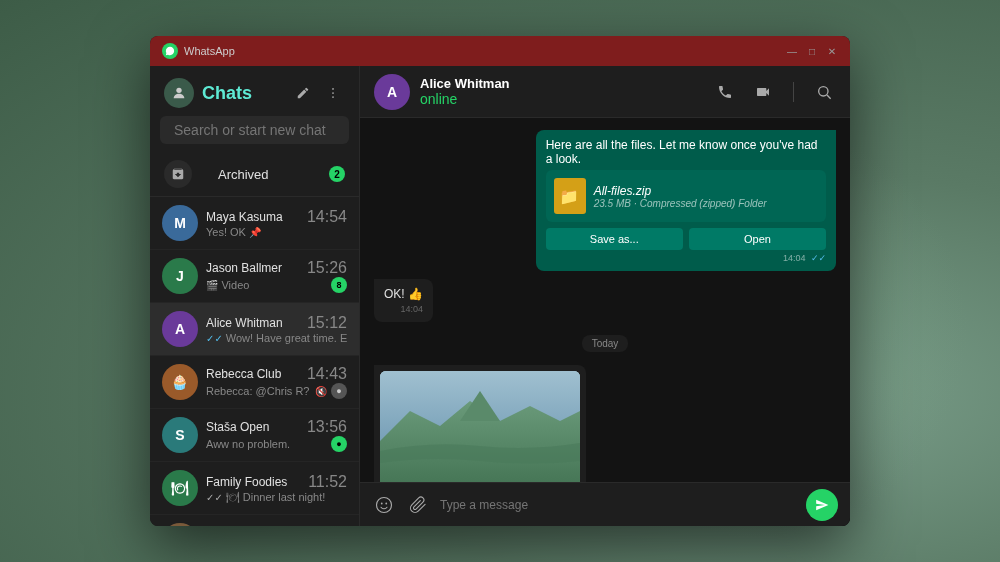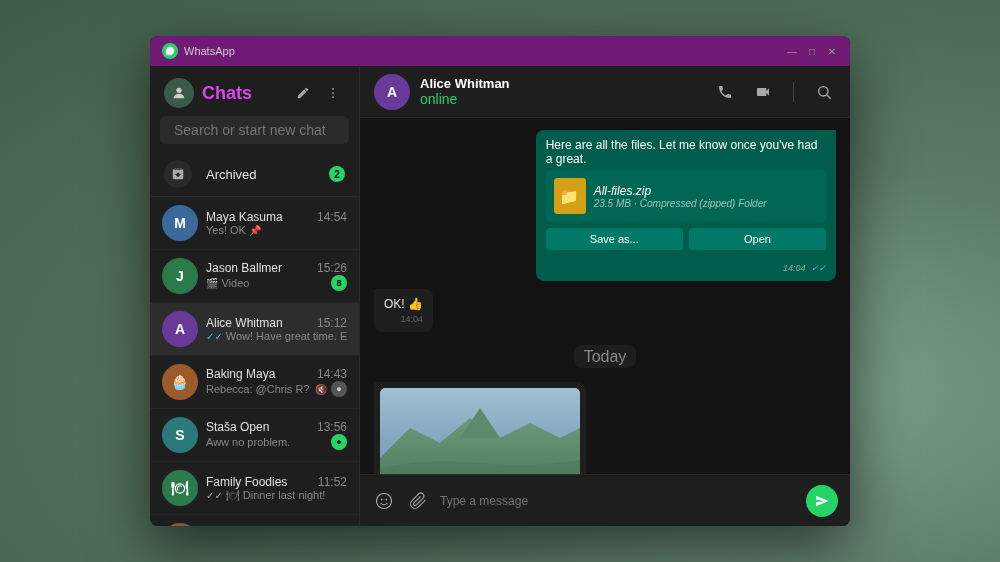--- a/index.html
+++ b/index.html
@@ -26,21 +26,21 @@
       width: 700px; height: 490px;
       background: #1a1a1a;
       border-radius: 8px;
       overflow: hidden;
       display: flex; flex-direction: column;
       box-shadow: 0 20px 60px rgba(0,0,0,0.6);
       position: relative; z-index: 2;
     }
     .titlebar {
       height: 30px;
-      background: #701a75;
+      background: #7f1d1d;
       display: flex; align-items: center;
       padding: 0 12px;
       flex-shrink: 0;
     }
     .titlebar-icon {
       width: 16px; height: 16px; margin-right: 6px;
       background: #25d366; border-radius: 50%;
       display: flex; align-items: center; justify-content: center;
     }
     .titlebar-title {
@@ -69,21 +69,21 @@
       display: flex; align-items: center;
       gap: 8px;
     }
     .avatar-sm {
       width: 30px; height: 30px; border-radius: 50%;
       background: #3a5a4a; flex-shrink: 0;
       overflow: hidden; display: flex; align-items: center; justify-content: center;
       font-size: 12px; color: #ccc;
     }
     .sidebar-title {
-      font-size: 18px; font-weight: 600; color: #d946ef; flex: 1;
+      font-size: 18px; font-weight: 600; color: #5eead4; flex: 1;
     }
     .sidebar-header-icons {
       display: flex; gap: 6px; align-items: center;
     }
     .icon-btn {
       width: 24px; height: 24px;
       display: flex; align-items: center; justify-content: center;
       cursor: pointer; color: #aaa; font-size: 14px; border-radius: 50%;
     }
     .search-bar {
@@ -93,21 +93,21 @@
       display: flex; align-items: center;
       padding: 6px 8px; gap: 6px;
     }
     .search-input {
       background: none; border: none; outline: none;
       color: #aaa; font-size: 14px; flex: 1;
       font-family: inherit;
     }
     .archived-row {
       padding: 8px 14px;
-      display: flex; align-items: center; gap: 14px;
+      display: flex; align-items: center; gap: 26px;
       cursor: pointer;
       border-bottom: 1px solid #2a2a2a;
     }
     .archived-icon {
       width: 28px; height: 28px; border-radius: 50%;
       background: #2a2a2a;
       display: flex; align-items: center; justify-content: center;
       color: #aaa; font-size: 12px;
     }
     .archived-label {
@@ -130,21 +130,21 @@
       width: 36px; height: 36px; border-radius: 50%;
       flex-shrink: 0; overflow: hidden;
       display: flex; align-items: center; justify-content: center;
       font-size: 14px; color: #fff; font-weight: bold;
     }
     .chat-info { flex: 1; min-width: 0; }
     .chat-name-row {
       display: flex; justify-content: space-between; align-items: center;
     }
     .chat-name { font-size: 12px; color: #e0e0e0; font-weight: 500; }
-    .chat-time { font-size: 12px; color: #888; flex-shrink: 0; text-align: right; }
+    .chat-time { font-size: 16px; color: #888; flex-shrink: 0; text-align: right; }
     .chat-preview {
       font-size: 11px; color: #888;
       white-space: nowrap; overflow: hidden; text-overflow: ellipsis;
       display: flex; align-items: center; gap: 3px;
     }
     .chat-badge {
       width: 16px; height: 16px; border-radius: 50%;
       background: #25d366; color: #000;
       font-size: 9px; font-weight: bold;
       display: flex; align-items: center; justify-content: center;
@@ -192,21 +192,21 @@
       align-self: flex-start;
       background: #1e1e1e;
       color: #e0e0e0;
       border-radius: 0 8px 8px 8px;
       padding: 8px 10px;
       max-width: 65%;
       font-size: 12px;
     }
     .msg-time {
       font-size: 9px; color: rgba(255,255,255,0.5);
-      text-align: right; margin-top: 13px; font-style: italic;
+      text-align: right; margin-top: 3px;
     }
     .msg-time-in { font-size: 9px; color: #666; text-align: right; margin-top: 3px; }
     .file-attachment {
       background: #006654;
       border-radius: 6px;
       padding: 8px; margin-top: 4px;
       display: flex; align-items: center; gap: 8px;
     }
     .file-icon {
       width: 32px; height: 36px;
@@ -221,40 +221,40 @@
     .file-actions { display: flex; gap: 6px; margin-top: 6px; }
     .file-btn {
       flex: 1; padding: 5px;
       background: #007a66;
       border: none; border-radius: 4px;
       color: #fff; font-size: 11px; cursor: pointer;
       font-family: inherit;
     }
     .date-divider {
       text-align: center;
-      color: #888; font-size: 16px;
+      color: #888; font-size: 10px;
       padding: 8px 0;
     }
     .chat-image {
       width: 200px; height: 140px;
       border-radius: 6px;
       background: linear-gradient(180deg, #87a8b0 0%, #5a8a6a 40%, #4a7a5a 100%);
       position: relative; overflow: hidden;
     }
     .chat-image-landscape {
       position: absolute; bottom: 0; left: 0; right: 0; height: 60%;
       background: linear-gradient(180deg, #6a9a7a 0%, #3a6a4a 100%);
     }
     .chat-image-sky {
       position: absolute; top: 0; left: 0; right: 0; height: 45%;
       background: linear-gradient(180deg, #a0c0d0 0%, #7aA0b0 100%);
     }
     .msg-checkmarks { font-size: 9px; color: #53bdeb; margin-left: 3px; }
     .input-bar {
-      height: 52px; background: #1e1e1e;
+      height: 44px; background: #1e1e1e;
       display: flex; align-items: center;
       padding: 0 12px; gap: 10px;
       border-top: 1px solid #2a2a2a; flex-shrink: 0;
     }
     .input-field {
       flex: 1; background: none; border: none; outline: none;
       color: #aaa; font-size: 12px; font-family: inherit;
     }
     .send-btn {
       width: 32px; height: 32px; border-radius: 50%;
@@ -382,21 +382,21 @@
               <div class="chat-preview">
                 <span style="color:#53bdeb;font-size:10px">✓✓</span> Wow! Have great time. Enjoy.
               </div>
             </div>
           </div>
 
           <div class="chat-item">
             <div class="chat-avatar av-orange">🧁</div>
             <div class="chat-info">
               <div class="chat-name-row">
-                <span class="chat-name">Baking Maya</span>
+                <span class="chat-name">Rebecca Club</span>
                 <span class="chat-time">14:43</span>
               </div>
               <div class="chat-preview">
                 Rebecca: @Chris R?
                 <div style="flex:1"></div>
                 <span class="mute-icon">🔇</span>
                 <div class="chat-badge muted">●</div>
               </div>
             </div>
           </div>
@@ -468,21 +468,21 @@
                   <circle cx="11" cy="11" r="7" stroke="#aaa" stroke-width="2" fill="none"></circle>
                   <line x1="16.5" y1="16.5" x2="22" y2="22" stroke="#aaa" stroke-width="2"></line>
                 </svg>
             </div>
           </div>
         </div>
 
         <div class="messages-area">
 
           <div class="msg-out">
-            <div>Here are all the files. Let me know once you've had a great.</div>
+            <div>Here are all the files. Let me know once you've had a look.</div>
             <div class="file-attachment">
               <div class="file-icon">📁</div>
               <div class="file-info">
                 <div class="file-name">All-files.zip</div>
                 <div class="file-size">23.5 MB · Compressed (zipped) Folder</div>
               </div>
             </div>
             <div class="file-actions">
               <button class="file-btn">Save as...</button>
               <button class="file-btn">Open</button>

